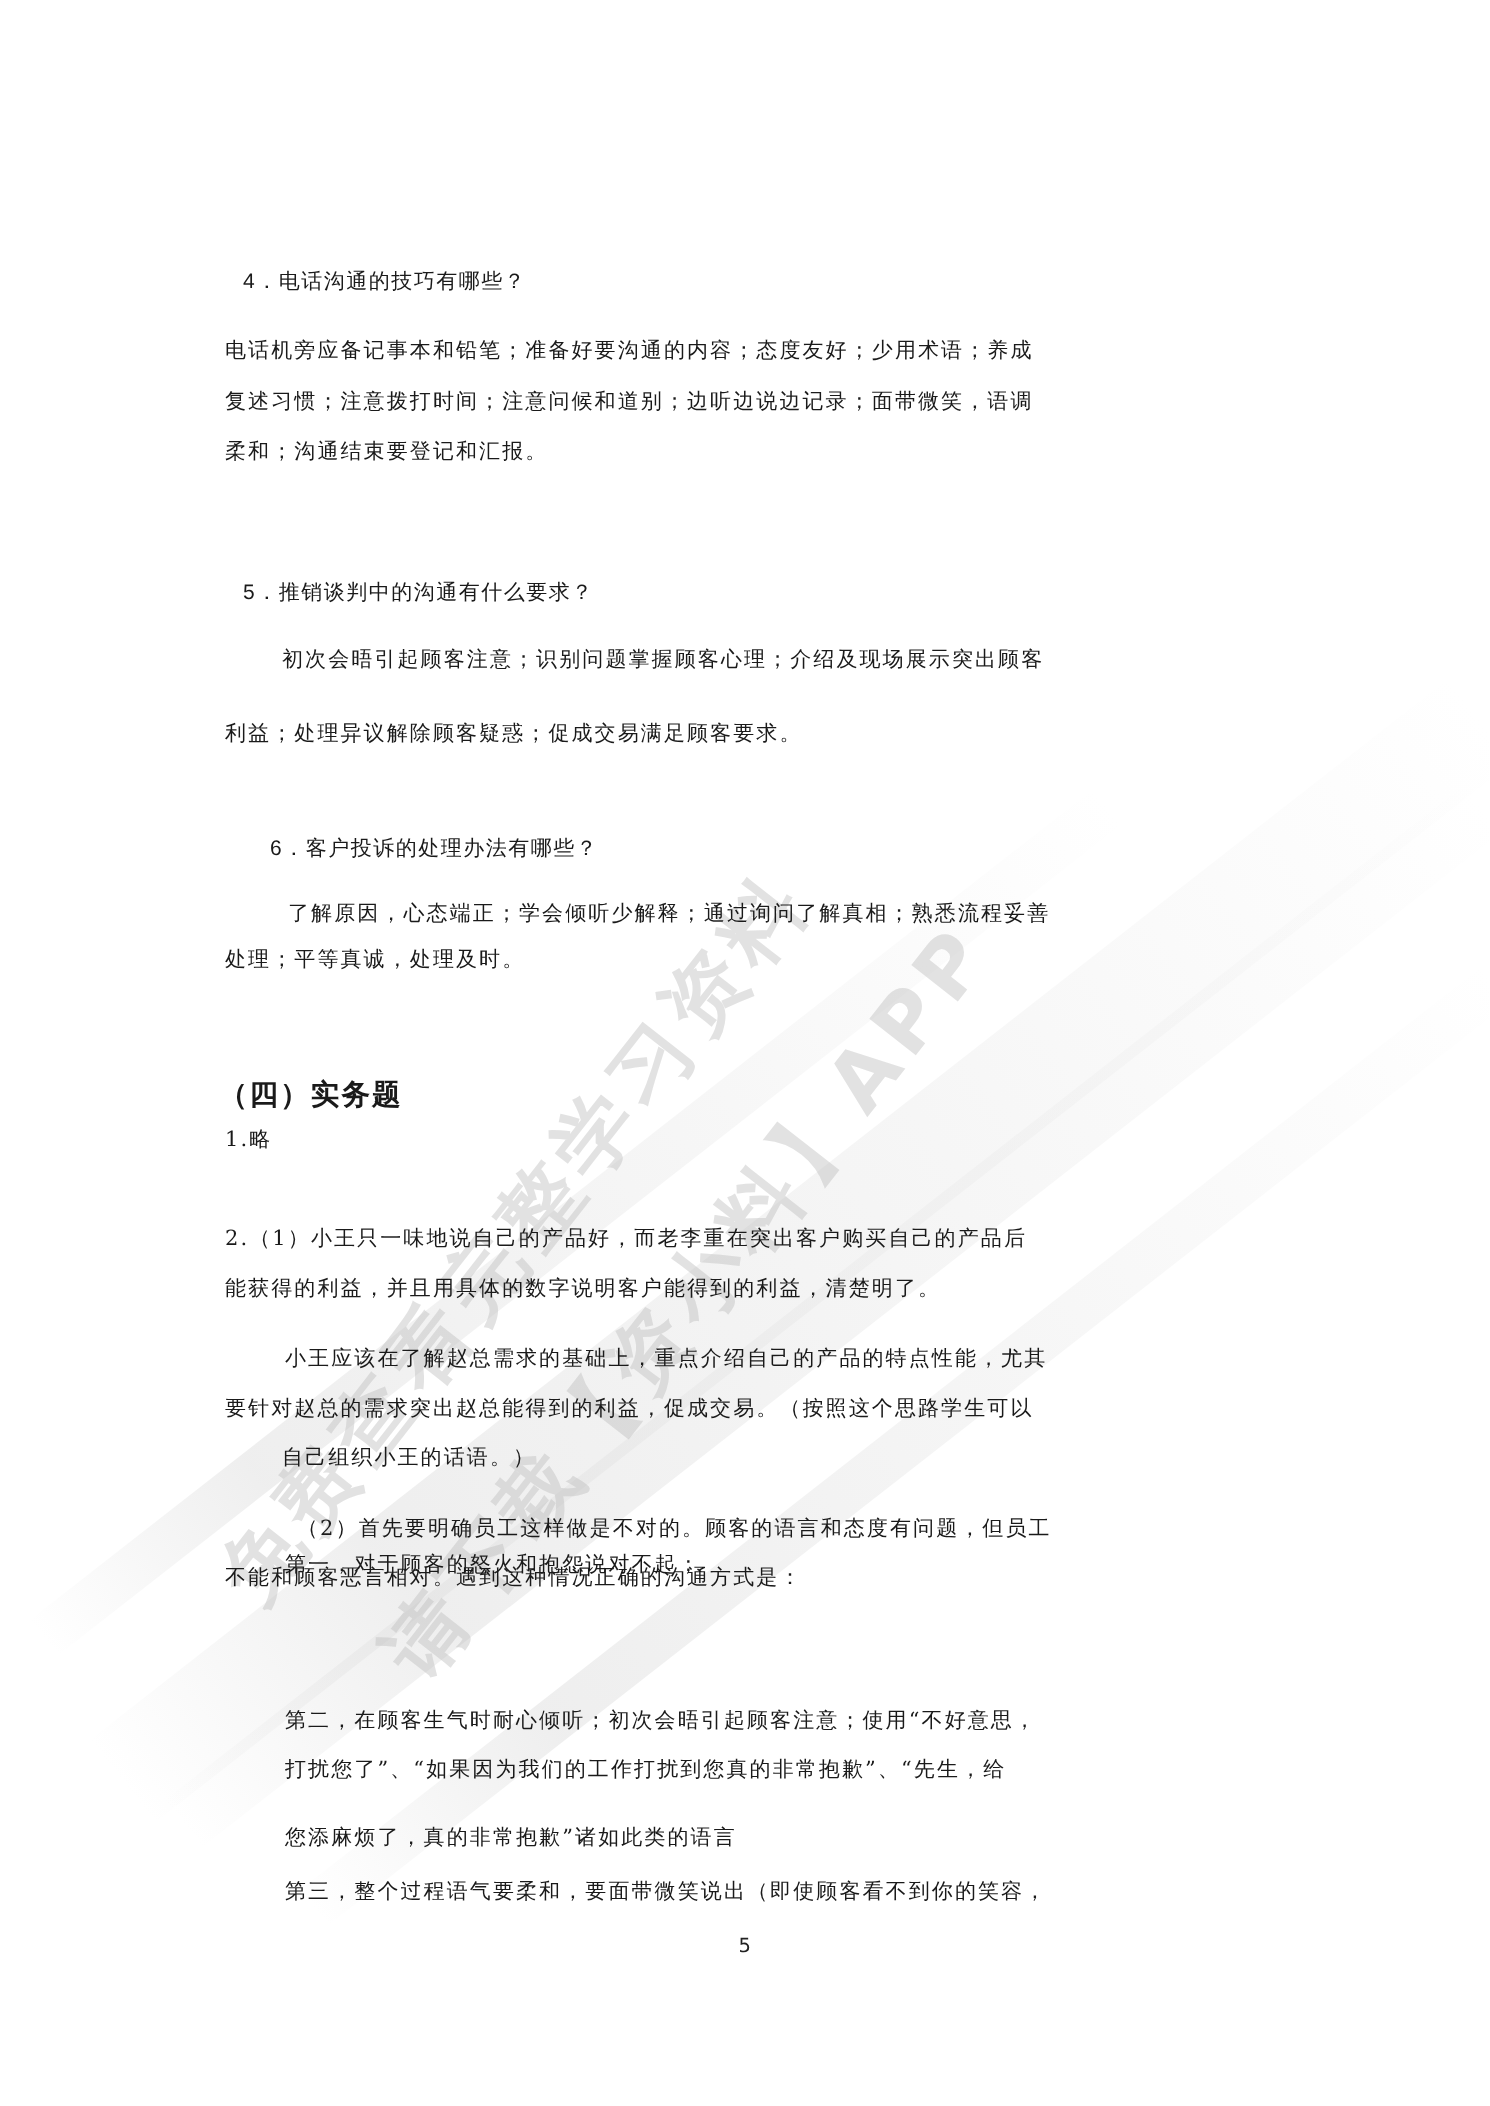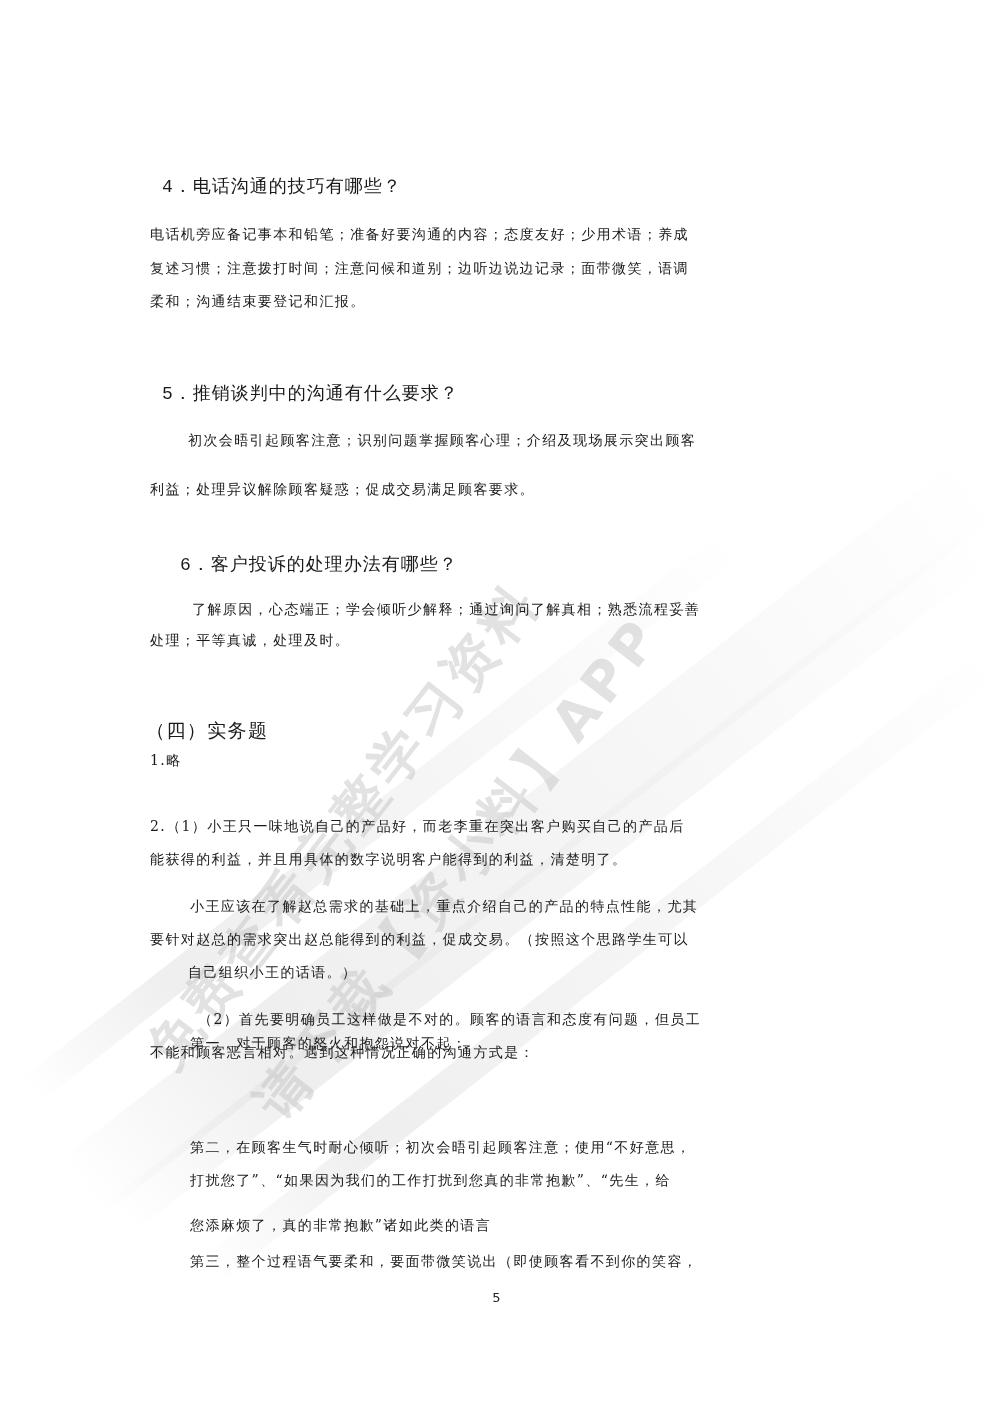--- a/index.html
+++ b/index.html
@@ -51,27 +51,27 @@
     }
     .line {
       position: absolute;
       left: 0;
       font-size: 14px;
       line-height: 22px;
       white-space: nowrap;
       letter-spacing: 1.4px;
     }
     .q-title {
-      font-family: Liberation Mono, monospace;
-      font-size: 18px;
+      font-family: Liberation Sans, sans-serif;
+      font-size: 14px;
       letter-spacing: 1px;
     }
     .section-title {
       font-family: "DejaVu Sans", "Liberation Sans", sans-serif;
-      font-weight: normal;
+      font-weight: bold;
       font-size: 19px;
     }
     .page-number {
       position: absolute;
       left: 0; right: 0;
       top: 1290px;
       text-align: center;
       font-family: "DejaVu Sans", "Liberation Sans", sans-serif;
       font-size: 13px;
       color: #222;

